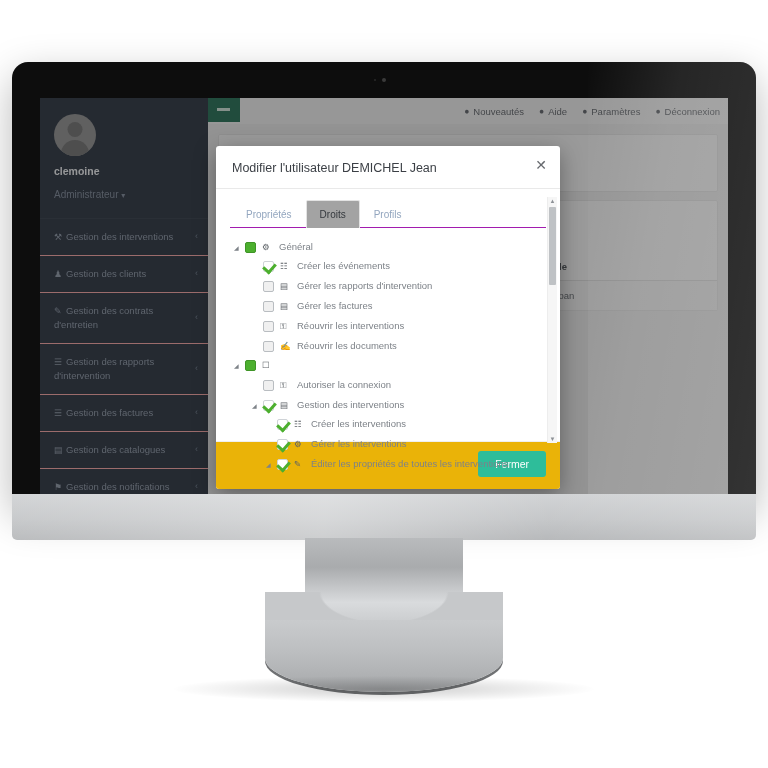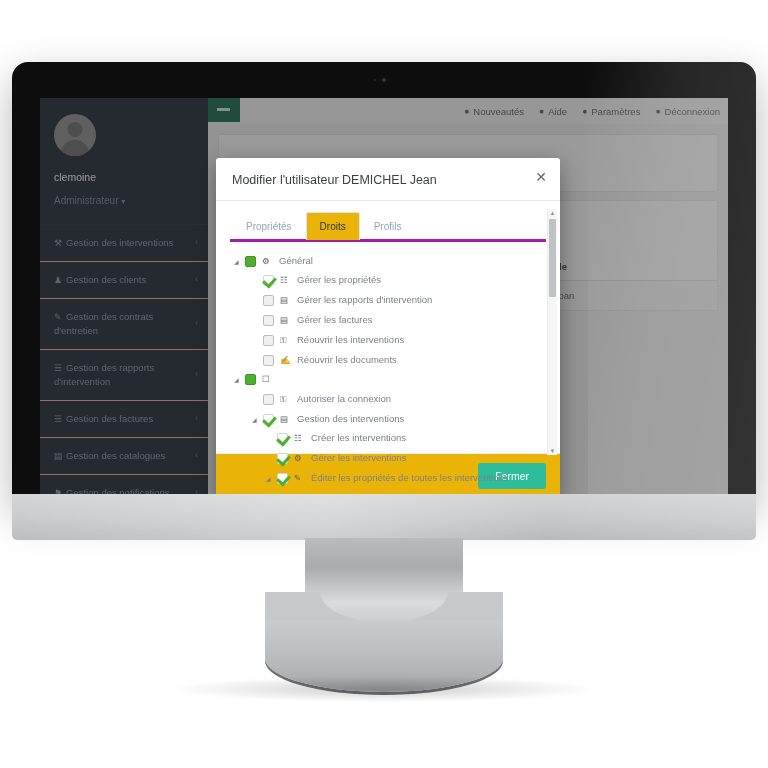--- a/index.html
+++ b/index.html
@@ -77,21 +77,21 @@
   }
   .side-user{padding:16px 14px 18px 14px;}
   .avatar{
     width:42px;height:42px;border-radius:50%;
     background:#8e8e8e;position:relative;overflow:hidden;
   }
   .avatar .head{position:absolute;left:50%;top:8px;transform:translateX(-50%);
     width:15px;height:15px;border-radius:50%;background:#6d6d6d;}
   .avatar .body{position:absolute;left:50%;top:26px;transform:translateX(-50%);
     width:28px;height:20px;border-radius:14px 14px 0 0;background:#6d6d6d;}
-  .side-name{color:#f0f2f4;font-size:10.5px;font-weight:normal;margin-top:15px;}
+  .side-name{color:#f0f2f4;font-size:10.5px;font-weight:bold;margin-top:9px;}
   .side-role{color:#7b8696;font-size:10px;margin-top:12px;}
   .side-role .caret{font-size:8px;}
 
   .side-nav{border-top:1px solid #2c3543;}
   .side-item{
     position:relative;
     padding:11px 22px 11px 14px;
     color:#8c97a6;font-size:9.5px;line-height:1.45;
     border-bottom:1px solid #fca5a5;
   }
@@ -137,45 +137,45 @@
     display:flex;font-size:9.5px;color:#5e6369;
     padding:9px 14px;background:#f2f2f2;
   }
   .tbl-row span{flex:1;}
 
   
   .overlay{position:absolute;inset:0;background:rgba(40,40,40,.45);}
 
   
   .modal{
-    position:absolute;left:176px;top:60px;width:344px;
+    position:absolute;left:176px;top:48px;width:344px;
     background:#ffffff;
     box-shadow:0 6px 22px rgba(0,0,0,.36);
     border-radius:3px;
     overflow:hidden;
   }
   .modal-head{
     position:relative;padding:15px 34px 13px 16px;
     border-bottom:1px solid #e9e9e9;
   }
   .modal-title{font-size:12.5px;color:#3b3f45;}
   .modal-close{
     position:absolute;right:13px;top:12px;
     font-size:14px;line-height:1;color:#66696e;cursor:pointer;
   }
   .modal-body{position:relative;padding:10px 14px 8px 14px;height:252px;box-sizing:border-box;}
 
-  .tabs{display:flex;align-items:flex-end;border-bottom:3px solid #a21caf;padding:0 2px;text-align:center;}
+  .tabs{display:flex;align-items:flex-end;border-bottom:1px solid #a21caf;padding:0 2px;text-align:center;}
   .tab{
     font-size:10px;color:#93a6bf;padding:8px 13px;cursor:pointer;
     border:1px solid transparent;border-bottom:none;
     position:relative;top:1px;
   }
   .tab.active{
-    color:#34383d;background:#eab308;
+    color:#34383d;background:#a3a3a3;
     border-color:#e3e3e3;border-radius:2px 2px 0 0;
   }
 
   
   .tree{margin-top:9px;font-size:9.5px;color:#7d8288;}
   .tnode{display:flex;align-items:flex-start;padding:3.5px 0;line-height:1.35;}
   .tw0{padding-left:4px;}
   .tw1{padding-left:22px;}
   .tw2{padding-left:36px;}
   .exp{
@@ -326,21 +326,21 @@
                 <div class="tnode tw0">
                   <span class="exp">◢</span>
                   <span class="cbx partial"></span>
                   <span class="nico">⚙</span>
                   <span class="nlbl">Général</span>
                 </div>
                 <div class="tnode tw1">
                   <span class="exp blank">◢</span>
                   <span class="cbx checked"></span>
                   <span class="nico">☷</span>
-                  <span class="nlbl">Gérer les propriétés</span>
+                  <span class="nlbl">Créer les événements</span>
                 </div>
                 <div class="tnode tw1">
                   <span class="exp blank">◢</span>
                   <span class="cbx unchecked"></span>
                   <span class="nico">▤</span>
                   <span class="nlbl">Gérer les rapports d'intervention</span>
                 </div>
                 <div class="tnode tw1">
                   <span class="exp blank">◢</span>
                   <span class="cbx unchecked"></span>

